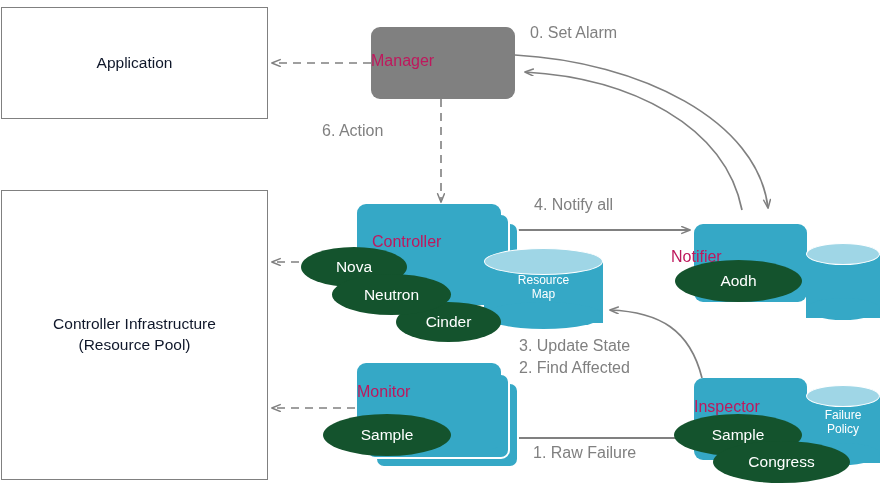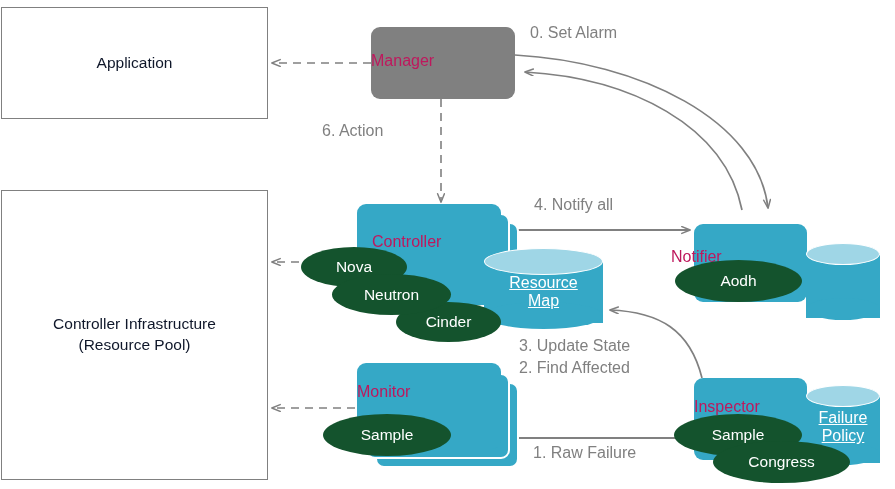--- a/index.html
+++ b/index.html
@@ -81,24 +81,23 @@
     left: 0;
     background: #35A8C6;
     border-radius: 50%;
   }
   .cyl .cyl-label {
     position: absolute;
     left: 0;
     width: 100%;
     text-align: center;
     color: #ffffff;
-    font-size: 16px;
+    font-size: 12px;
     line-height: 1.15;
     white-space: pre-line;
-    text-decoration: underline;
   }
 
   
   .pill {
     position: absolute;
     background: #14532d;
     border-radius: 50%;
     display: flex;
     align-items: center;
     justify-content: center;

